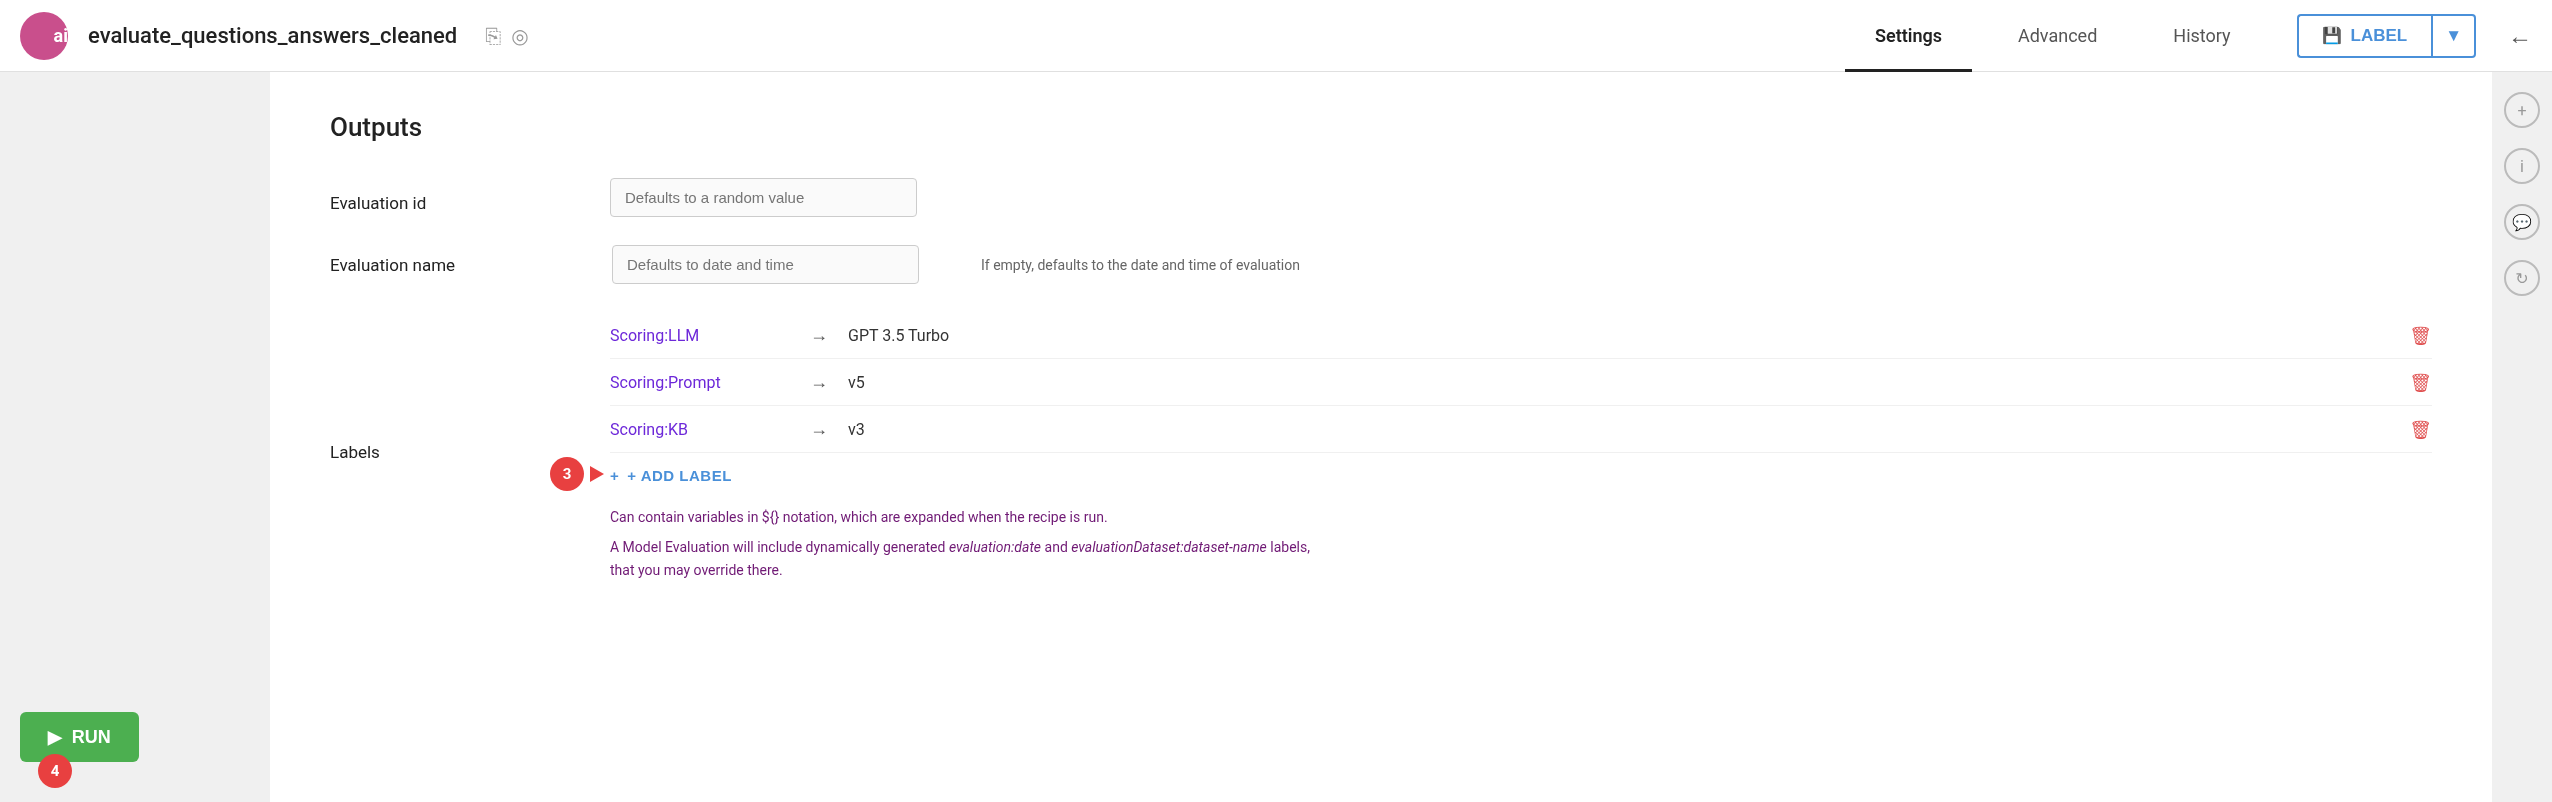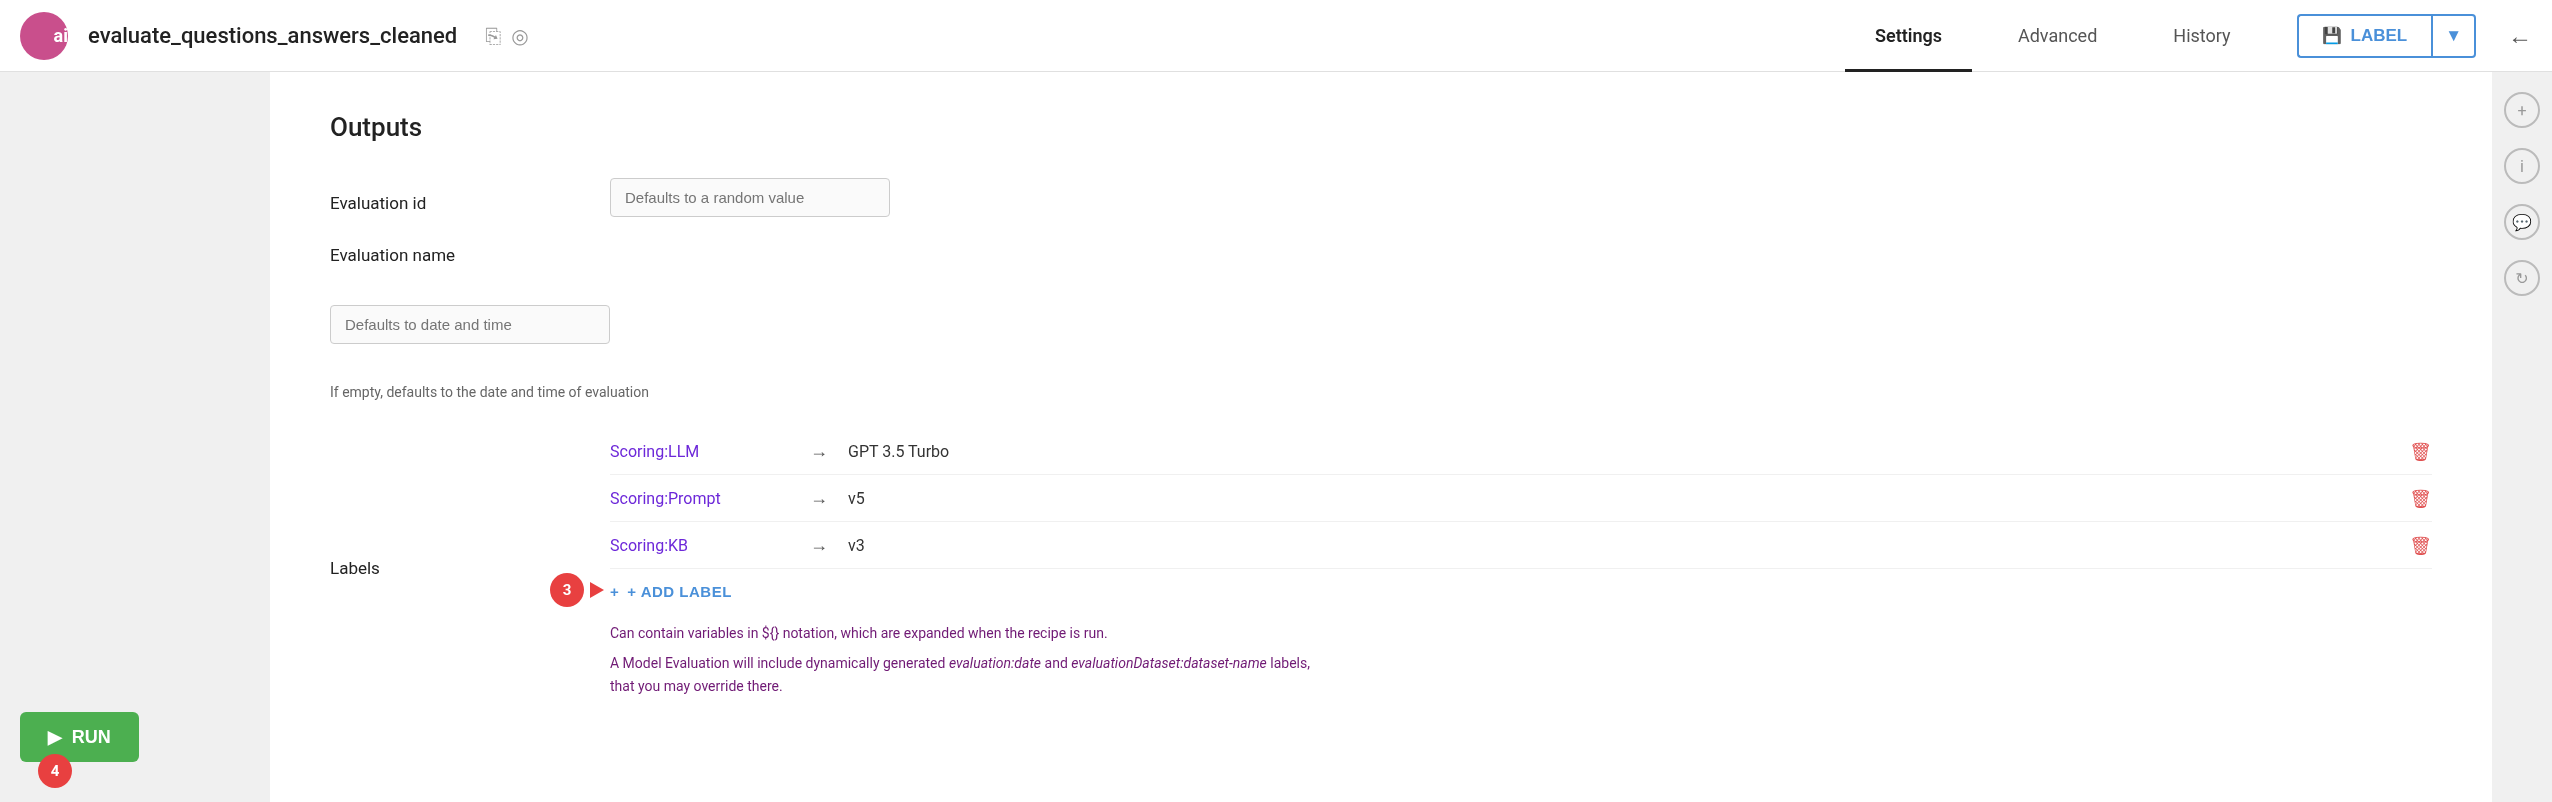--- a/index.html
+++ b/index.html
@@ -192,43 +192,43 @@
       color: #222;
       padding-top: 10px;
       flex-shrink: 0;
     }
 
     .form-field {
       flex: 1;
     }
 
     .form-input {
-      width: 280px;
+      width: 307px;
       padding: 10px 14px;
       border: 1px solid #ccc;
       border-radius: 4px;
       font-size: 15px;
       color: #aaa;
       background: #fafafa;
       outline: none;
     }
 
     .form-hint {
       font-size: 14px;
       color: #666;
       margin-top: 8px;
       max-width: 700px;
       line-height: 1.5;
     }
 
     .form-row-inline {
       display: flex;
-      gap: 40px;
+      align-items: center;
+      gap: 62px;
       margin-bottom: 28px;
-      flex-direction: column;
     }
 
     .form-row-inline .form-label {
       padding-top: 0;
     }
 
     .inline-hint {
       font-size: 14px;
       color: #666;
       flex: 1;

